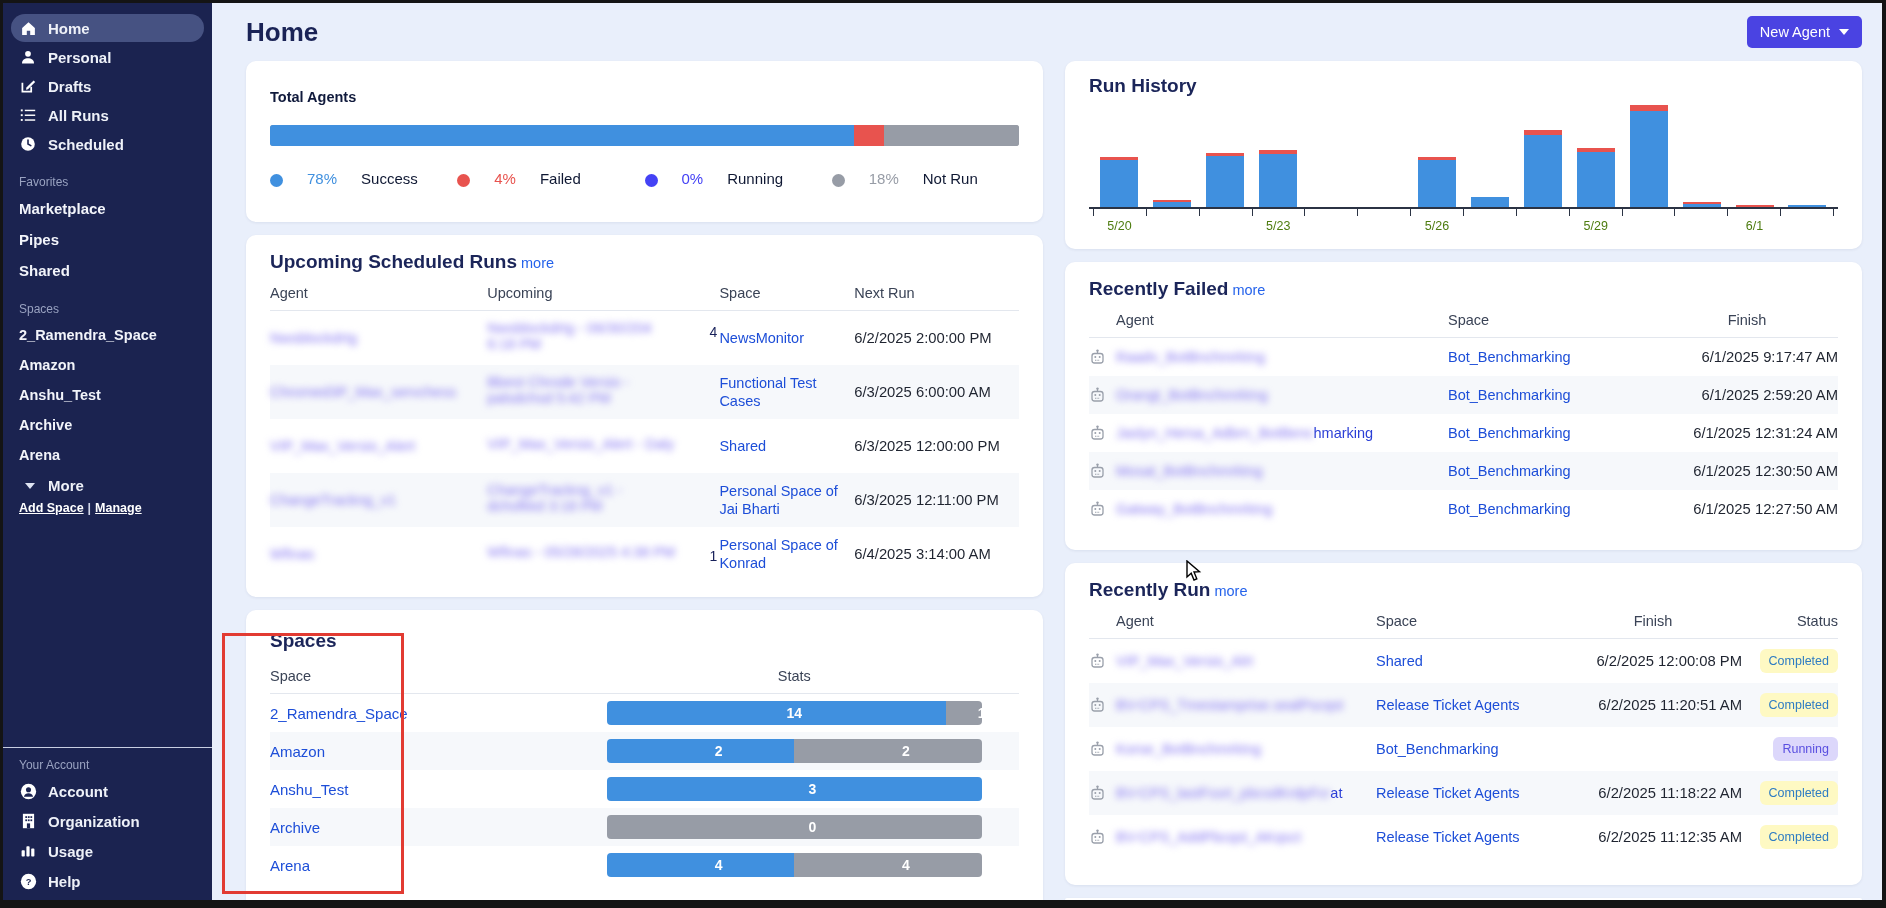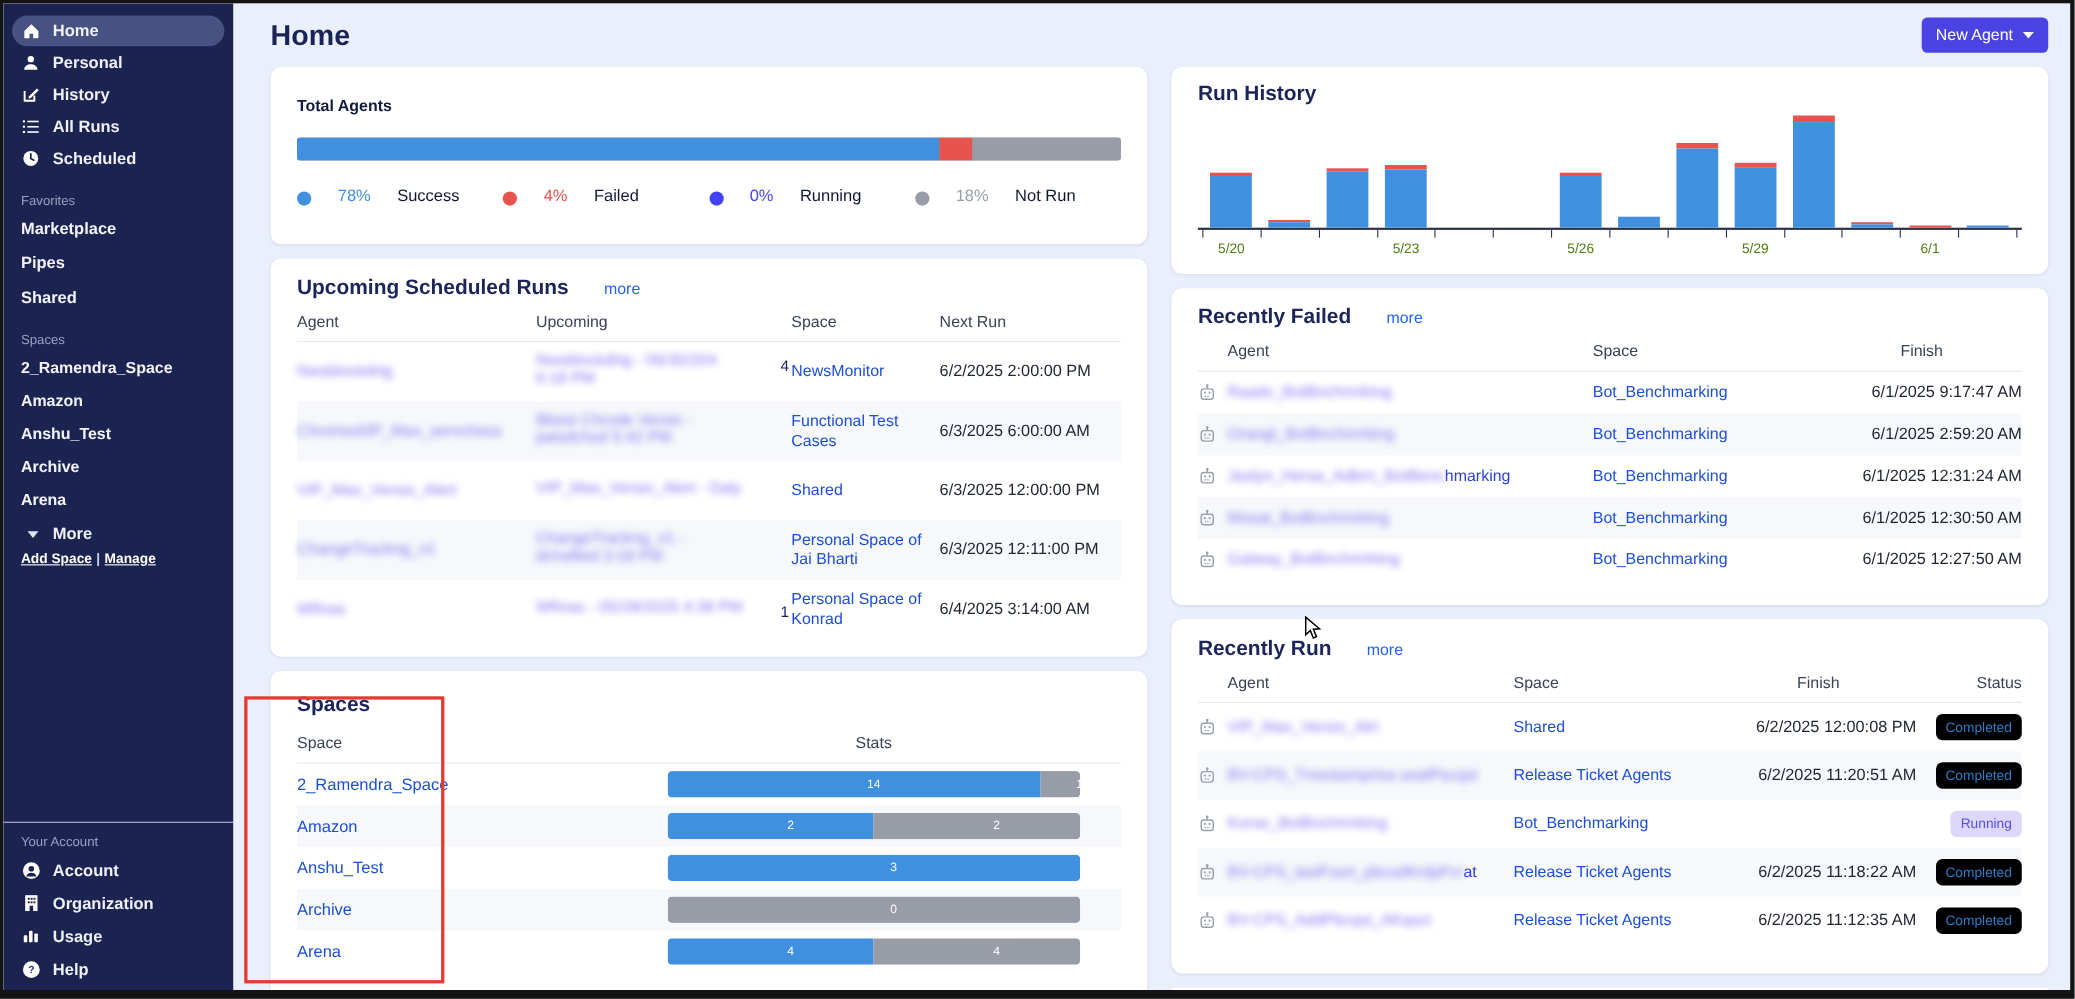--- a/index.html
+++ b/index.html
@@ -33,21 +33,21 @@
   .main { flex:1; min-width:0; padding:8px 20px 0 34px; display:flex; flex-direction:column; }
   .main-header { display:flex; justify-content:space-between; align-items:center; height:42px; margin-bottom:8px; }
   .page-title { font-size:26px; font-weight:700; color:#1a2356; }
   .new-agent-btn { background:#4a43e2; color:#fff; border:none; border-radius:5px; font-size:14.5px; font-family:inherit; padding:8px 13px; display:flex; align-items:center; gap:9px; cursor:pointer; }
   .btn-caret { width:0; height:0; border-left:5px solid transparent; border-right:5px solid transparent; border-top:6px solid #fff; }
 
   .columns { display:flex; gap:22px; flex:1; min-height:0; }
   .col { flex:1; min-width:0; display:flex; flex-direction:column; gap:13px; }
   .card { background:#fff; border-radius:10px; box-shadow:0 1px 3px rgba(18,28,66,.07); padding:16px 24px; position:relative; }
   .card-title { font-size:19px; font-weight:700; color:#1b2559; }
-  .title-row { display:flex; align-items:baseline; gap:32px; }
+  .title-row { display:flex; align-items:baseline; gap:4px; }
   .more-link { font-size:14.5px; color:#2563eb; cursor:pointer; }
 
   
   .card.total { height:186px; }
   .ta-count { font-size:31px; font-weight:700; color:#15204f; line-height:1.1; }
   .ta-label { font-size:14.5px; font-weight:700; color:#101a3c; margin-top:12px; }
   .progress { display:flex; height:21px; border-radius:3px; overflow:hidden; margin-top:20px; background:#979ca6; }
   .legend { display:flex; margin-top:24px; }
   .legend-item { flex:1; display:flex; align-items:flex-end; gap:24px; font-size:15px; color:#0f1833; }
   .legend-dot { width:13px; height:13px; border-radius:50%; flex-shrink:0; }
@@ -87,38 +87,38 @@
 
   
   .card.spaces { flex:1; border-bottom-left-radius:0; border-bottom-right-radius:0; padding-top:20px; }
   .sp-head { display:flex; color:#3a4356; font-size:14.5px; padding:16px 0 9px 0; border-bottom:1px solid #e3e7ee; }
   .sp-col-name { width:45%; }
   .sp-col-stats { width:50%; text-align:center; }
   .sp-row { height:38px; display:flex; align-items:center; }
   .sp-row.alt { background:#f6f8fb; }
   .sp-name { width:45%; color:#1d4ed8; font-size:15px; cursor:pointer; }
   .sp-bar { width:50%; height:24px; display:flex; border-radius:4px; overflow:hidden; }
-  .sp-seg { display:flex; align-items:center; justify-content:center; color:#fff; font-size:11px; font-weight:400;padding-left:36px; }
+  .sp-seg { display:flex; align-items:center; justify-content:center; color:#fff; font-size:14px; font-weight:700;padding-left:36px; }
 
   
   .card.failed { height:288px; }
   .rf-col-agent { flex:1; display:flex; align-items:center; min-width:0; padding-right:8px; }
   .rf-col-space { width:208px; padding-right:8px; }
   .rf-col-finish { width:182px; text-align:right; }
   .rf-row { height:38px; }
 
   
   .card.recent { height:322px; }
   .rr-col-agent { flex:1; display:flex; align-items:center; min-width:0; padding-right:8px; }
   .rr-col-space { width:188px; padding-right:6px; }
   .rr-col-finish { width:178px; text-align:right; }
   .rr-col-status { width:96px; display:flex; justify-content:flex-end; }
   .rr-row { height:44px; }
   .pill { font-size:12.5px; padding:5px 9px; border-radius:6px; }
-  .pill.completed { background:#000000; color:#2e7cc3; }
+  .pill.completed { background:#fef9c3; color:#2e7cc3; }
   .pill.running { background:#dcd7fb; color:#5a4fe0; }
 
   .card.stub { flex:1; border-bottom-left-radius:0; border-bottom-right-radius:0; padding:0; }
 
   
   .red-box { position:absolute; left:222px; top:633px; width:182px; height:261px; border:3px solid #e23b32; pointer-events:none; z-index:5; }
   .cursor { position:absolute; left:1186px; top:560px; z-index:6; pointer-events:none; }
 </style>
 </head>
 <body>
@@ -144,21 +144,21 @@
       </span>
       <span>Personal</span>
     </div>
     <div class="nav-item">
       <span class="nav-icon">
         <svg width="16" height="16" viewBox="0 0 20 20">
             <path d="M3 6 V17 H14 V11" stroke="#fff" stroke-width="2.2" fill="none"></path>
             <path d="M8 12 L17 3 L19 5 L10 14 L7.5 14.6 Z" fill="#fff"></path>
           </svg>
       </span>
-      <span>History</span>
+      <span>Drafts</span>
     </div>
     <div class="nav-item">
       <span class="nav-icon">
         <svg width="16" height="16" viewBox="0 0 20 20">
             <rect x="1" y="3" width="2.4" height="2.4" fill="#fff"></rect>
             <rect x="6" y="3.4" width="13" height="1.8" fill="#fff"></rect>
             <rect x="1" y="9" width="2.4" height="2.4" fill="#fff"></rect>
             <rect x="6" y="9.4" width="13" height="1.8" fill="#fff"></rect>
             <rect x="1" y="15" width="2.4" height="2.4" fill="#fff"></rect>
             <rect x="6" y="15.4" width="13" height="1.8" fill="#fff"></rect>

